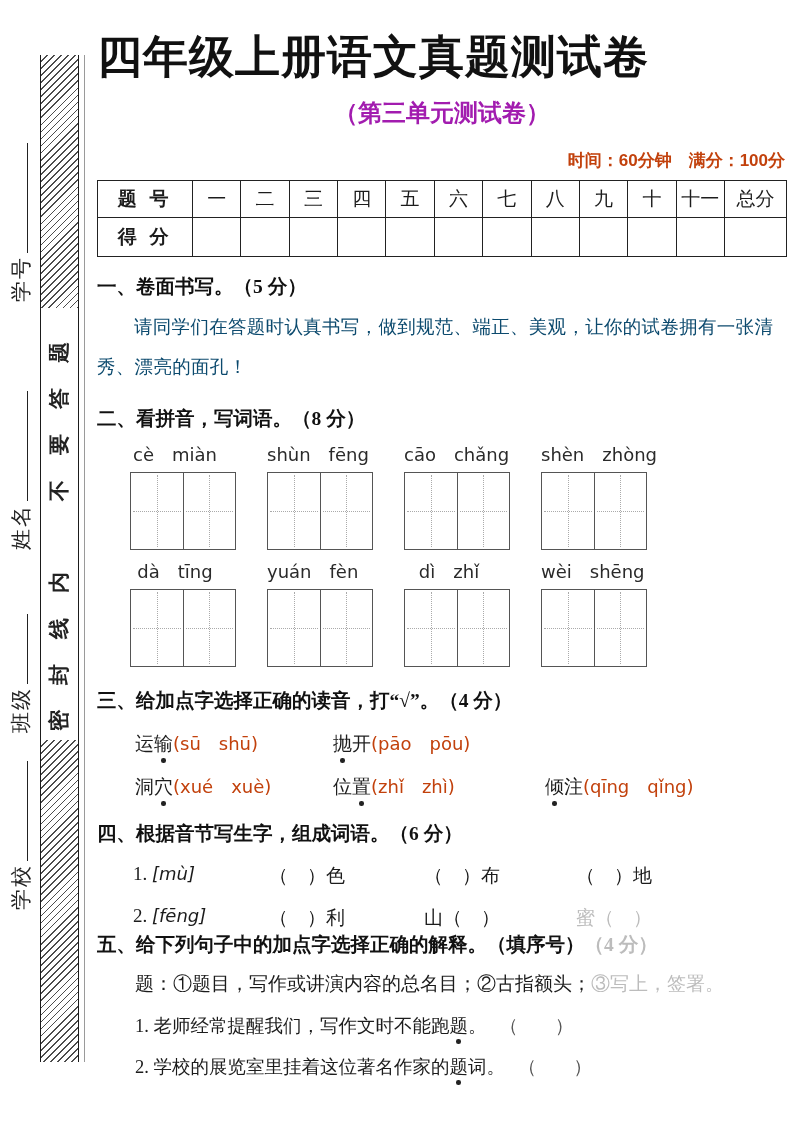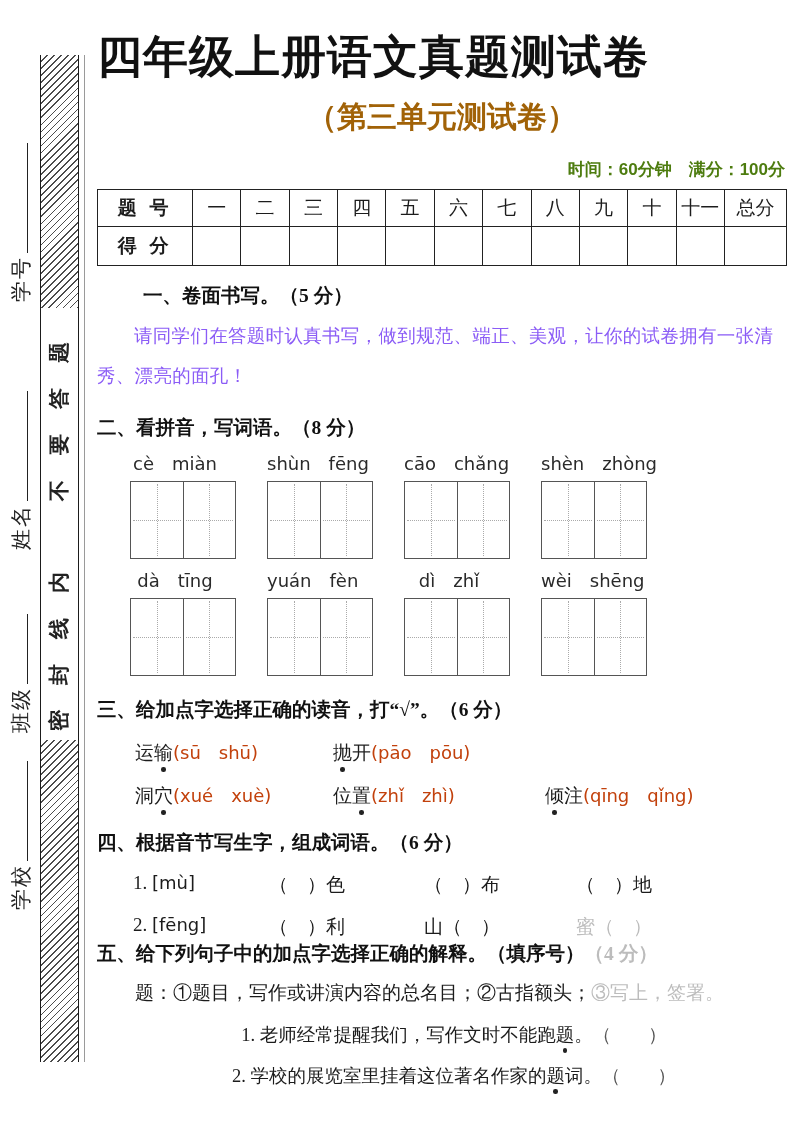--- a/index.html
+++ b/index.html
@@ -21,34 +21,34 @@
              transform-origin:0 0;white-space:nowrap;font-size:21px;letter-spacing:25px;
              color:#222;font-weight:600;}
   .seal-line2{position:absolute;left:84px;top:55px;height:1007px;width:0;
               border-left:1px solid #9a9a9a;}
 
   
   #content{position:absolute;left:97px;top:0;right:6px;}
   .title{margin:28px 0 0;text-align:left;font-family:"Liberation Sans",sans-serif;
          font-weight:bold;font-size:45px;line-height:1.3;letter-spacing:1px;color:#111;}
   .subtitle{margin:10px 0 0;text-align:center;font-family:"Liberation Sans",sans-serif;
-            font-weight:bold;font-size:30px;color:#a16207;}
+            font-weight:bold;font-size:24px;color:#a21caf;}
   .meta{margin:20px 2px 8px 0;text-align:right;font-family:"Liberation Sans",sans-serif;
-        font-weight:600;font-size:17px;color:#4d7c0f;}
+        font-weight:600;font-size:17px;color:#c2410c;}
 
   table.score{border-collapse:collapse;width:100%;table-layout:fixed;}
   table.score td{border:1.4px solid #222;text-align:center;font-size:19px;
                  height:36px;padding:0;overflow:hidden;}
   table.score tr.r2 td{height:38px;}
   table.score td.lab{font-weight:bold;letter-spacing:4px;}
 
   .sec-h{margin:0;font-size:19.5px;font-weight:bold;color:#111;line-height:1.4;}
-  .s1-h{margin-top:16px;margin-left:46px;}
+  .s1-h{margin-top:16px;}
   .s1-body{margin:8px 0 0;font-size:18.5px;line-height:2.15;text-indent:2em;
-           letter-spacing:.3px;color:#8b5cf6;}
+           letter-spacing:.3px;color:#0c4a6e;}
 
   .s2-h{margin-top:18px;}
   .prow{display:flex;padding-left:33px;gap:47px;margin-top:10px;}
   .pgroup{width:90px;}
   .plabel{text-align:center;font-family:"DejaVu Sans",sans-serif;font-size:18px;
           color:#2a2a2a;margin-bottom:5px;white-space:nowrap;}
   .pbox{display:flex;width:106px;height:78px;border:1.2px solid #555;box-sizing:border-box;}
   .pcell{position:relative;flex:1;}
   .pcell + .pcell{border-left:1.2px solid #555;}
   .pcell::before{content:"";position:absolute;left:50%;top:2px;bottom:2px;
@@ -61,27 +61,27 @@
           margin-top:17px;font-size:19px;}
   .s3-item{white-space:nowrap;}
   .py{font-family:"DejaVu Sans",sans-serif;font-size:18px;color:#c2410c;}
   .dc{position:relative;display:inline-block;}
   .dc::after{content:"";position:absolute;left:50%;bottom:-6px;width:4.5px;height:4.5px;
              margin-left:-2.5px;border-radius:50%;background:#222;}
 
   .s4-h{margin-top:20px;}
   .s4-row{display:grid;grid-template-columns:136px 155px 152px 1fr;padding-left:36px;
           margin-top:16px;font-size:19px;}
-  .syll{font-family:"DejaVu Sans",sans-serif;font-size:18px;}
+  .syll{font-family:"DejaVu Sans",sans-serif;font-size:18px;font-style:italic;}
   .faded{color:#bcbcbc;}
 
   .s5-h{}
   .s5-def{margin:12px 0 0;padding-left:38px;font-size:19px;color:#1b1b1b;}
-  .s5-item{display:flex;justify-content:center;padding-left:38px;padding-right:14px;
-           margin-top:16px;font-size:18.5px;}
+  .s5-item{display:flex;justify-content:flex-start;padding-left:38px;padding-right:14px;
+           margin-top:16px;font-size:18.5px;gap:13px;}
   .ans{color:#555;}
 </style>
 </head>
 <body>
 
 <div id="page">
 
   <div class="side-field" style="top:302px;">
     <span>学号</span><span class="fline" style="width:110px;"></span>
   </div>
@@ -216,21 +216,21 @@
       </div>
       <div class="pgroup">
         <div class="plabel">wèi　shēng</div>
         <div class="pbox">
             <div class="pcell"></div>
             <div class="pcell"></div>
           </div>
       </div>
     </div>
 
-    <h3 class="sec-h s3-h">三、给加点字选择正确的读音，打“√”。（6 分）</h3>
+    <h3 class="sec-h s3-h">三、给加点字选择正确的读音，打“√”。（4 分）</h3>
     <div class="s3-row">
       <div class="s3-item">
         <span>运</span><span class="dc">输</span><span class="py">(sū　shū)</span>
       </div>
       <div class="s3-item">
         <span class="dc">抛</span><span>开</span><span class="py">(pāo　pōu)</span>
       </div>
     </div>
     <div class="s3-row">
       <div class="s3-item">

